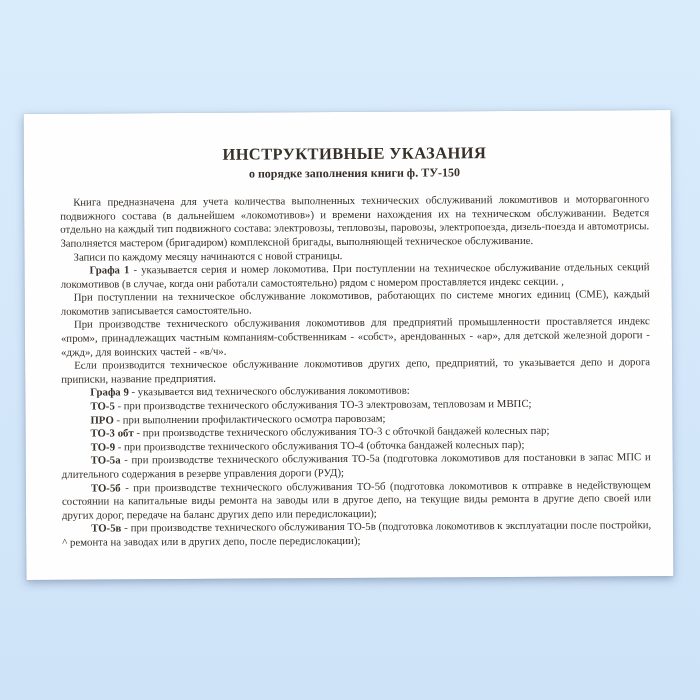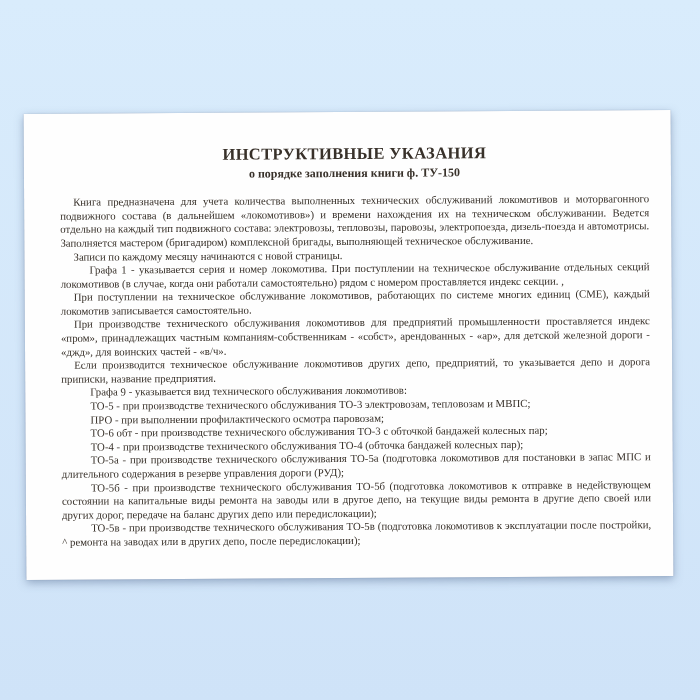--- a/index.html
+++ b/index.html
@@ -43,39 +43,39 @@
   }
   .doc-body{
     font-size:10.8px;
     line-height:13.6px;
     text-align:justify;
   }
   .doc-body p{
     margin:0;
     text-indent:13px;
   }
-  .doc-body b{font-weight:normal;padding-left:16px;}
+  .doc-body b{font-weight:bold;padding-left:16px;}
 </style>
 </head>
 <body>
 
 <div class="backdrop">
   <div class="sheet">
     <div class="doc-title">ИНСТРУКТИВНЫЕ УКАЗАНИЯ</div>
     <div class="doc-subtitle">о порядке заполнения книги ф. ТУ-150</div>
     <div class="doc-body" id="doc-body">
         <p>Книга предназначена для учета количества выполненных технических обслуживаний локомотивов и моторвагонного подвижного состава (в дальнейшем «локомотивов») и времени нахождения их на техническом обслуживании. Ведется отдельно на каждый тип подвижного состава: электровозы, тепловозы, паровозы, электропоезда, дизель-поезда и автомотрисы. Заполняется мастером (бригадиром) комплексной бригады, выполняющей техническое обслуживание.</p>
         <p>Записи по каждому месяцу начинаются с новой страницы.</p>
         <p><b>Графа 1</b> - указывается серия и номер локомотива. При поступлении на техническое обслуживание отдельных секций локомотивов (в случае, когда они работали самостоятельно) рядом с номером проставляется индекс секции. ,</p>
         <p>При поступлении на техническое обслуживание локомотивов, работающих по системе многих единиц (СМЕ), каждый локомотив записывается самостоятельно.</p>
         <p>При производстве технического обслуживания локомотивов для предприятий промышленности проставляется индекс «пром», принадлежащих частным компаниям-собственникам - «собст», арендованных - «ар», для детской железной дороги - «джд», для воинских частей - «в/ч».</p>
         <p>Если производится техническое обслуживание локомотивов других депо, предприятий, то указывается депо и дорога приписки, название предприятия.</p>
         <p><b>Графа 9</b> - указывается вид технического обслуживания локомотивов:</p>
         <p><b>ТО-5</b> - при производстве технического обслуживания ТО-3 электровозам, тепловозам и МВПС;</p>
         <p><b>ПРО</b> - при выполнении профилактического осмотра паровозам;</p>
-        <p><b>ТО-6 обт</b> - при производстве технического обслуживания ТО-3 с обточкой бандажей колесных пар;</p>
-        <p><b>ТО-4</b> - при производстве технического обслуживания ТО-4 (обточка бандажей колесных пар);</p>
+        <p><b>ТО-3 обт</b> - при производстве технического обслуживания ТО-3 с обточкой бандажей колесных пар;</p>
+        <p><b>ТО-9</b> - при производстве технического обслуживания ТО-4 (обточка бандажей колесных пар);</p>
         <p><b>ТО-5а</b> - при производстве технического обслуживания ТО-5а (подготовка локомотивов для постановки в запас МПС и длительного содержания в резерве управления дороги (РУД);</p>
         <p><b>ТО-5б</b> - при производстве технического обслуживания ТО-5б (подготовка локомотивов к отправке в недействующем состоянии на капитальные виды ремонта на заводы или в другое депо, на текущие виды ремонта в другие депо своей или других дорог, передаче на баланс других депо или передислокации);</p>
         <p><b>ТО-5в</b> - при производстве технического обслуживания ТО-5в (подготовка локомотивов к эксплуатации после постройки, ^ ремонта на заводах или в других депо, после передислокации);</p>
       </div>
   </div>
 </div>
 
 </body></html>

